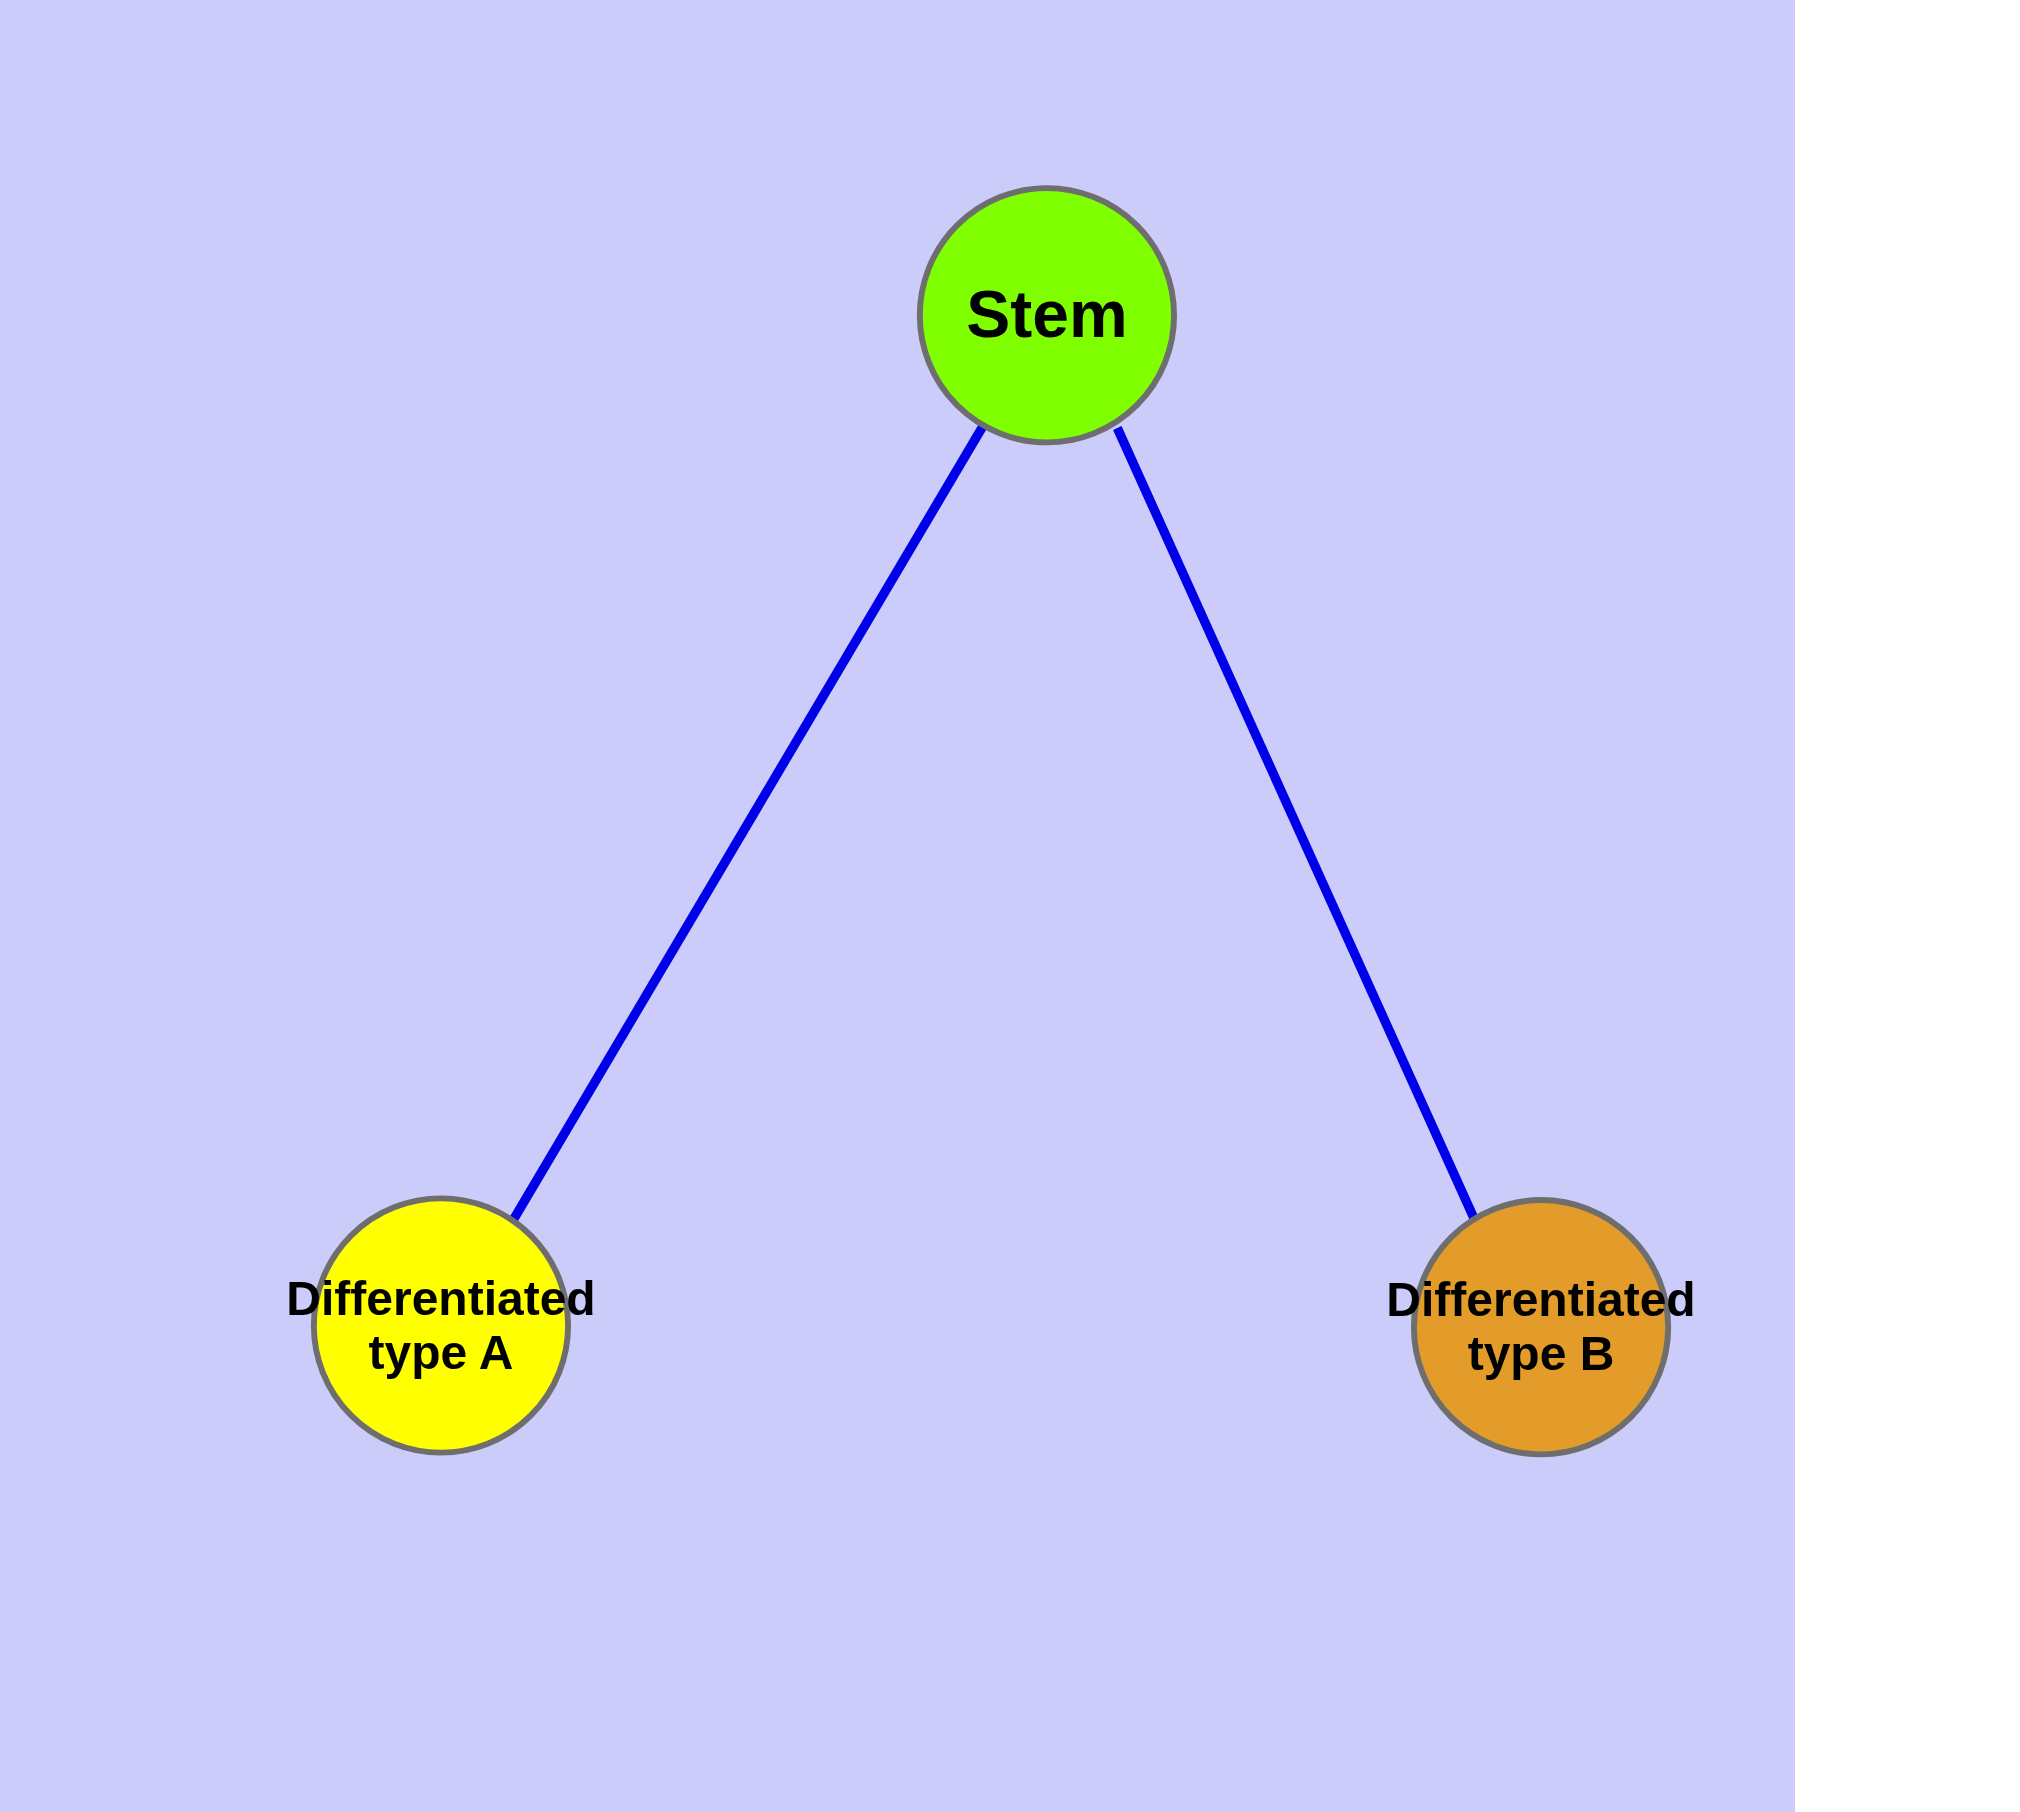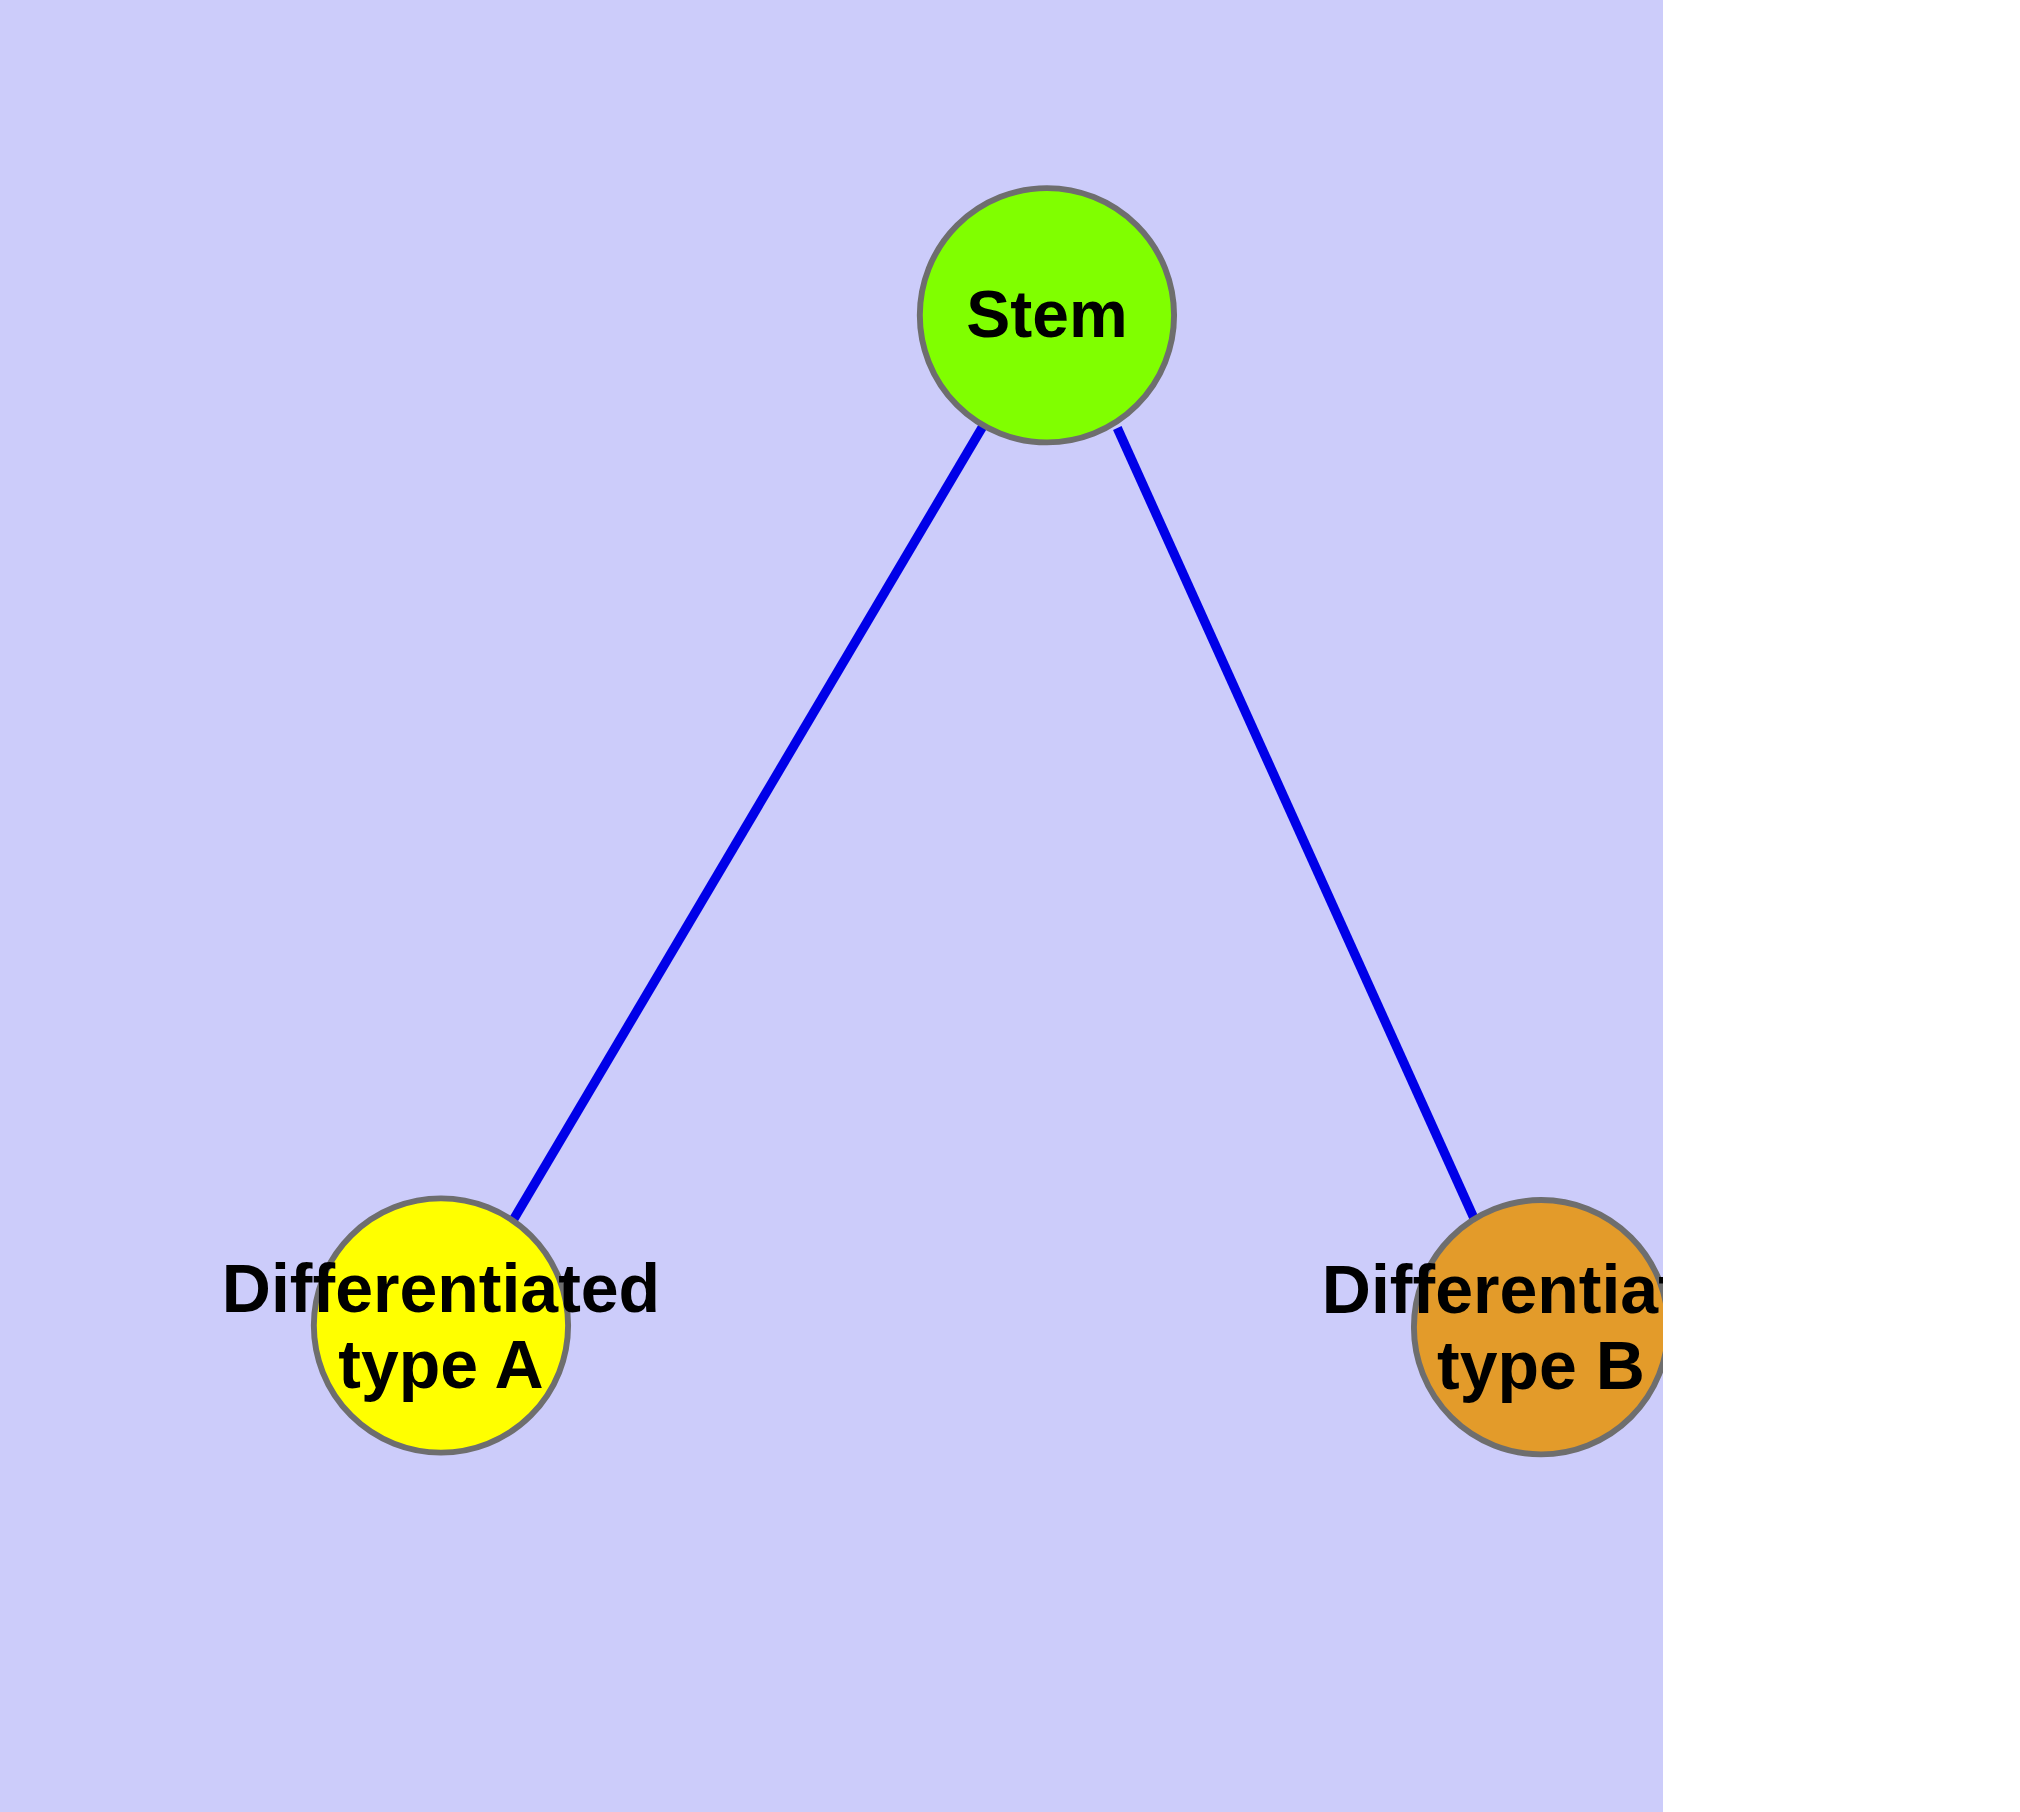--- a/index.html
+++ b/index.html
@@ -35,26 +35,26 @@
     text-align: center;
     color: #000000;
     font-family: "Liberation Sans", sans-serif;
     font-weight: bold;
     white-space: pre;
     line-height: 1.12;
     pointer-events: none;
     user-select: none;
   }
   .node-label.root { font-size: 66px; }
-  .node-label.leaf { font-size: 68px; }
+  .node-label.leaf { font-size: 48px; }
 </style>
 </head>
 <body>
 
-<div id="canvas" style="width: 1663px; height: 1812px;">
+<div id="canvas" style="width: 1795px; height: 1812px;">
 
   <div id="bg-rect" style="background: rgb(204, 204, 250);"></div>
 
   <svg id="graph-svg" viewBox="0 0 2384 2138" xmlns="http://www.w3.org/2000/svg" style="width: 2021px; height: 1812px;">
     <g id="edges-group">
         <line x1="1160" y1="502" x2="605" y2="1440" stroke="#0000e8" stroke-width="11" stroke-linecap="butt"></line>
         <line x1="1318" y1="505" x2="1740" y2="1440" stroke="#0000e8" stroke-width="11" stroke-linecap="butt"></line>
       </g>
     <g id="nodes-group">
         <circle cx="1235" cy="372" r="150" fill="#80ff00" stroke="#6e6e6e" stroke-width="7"></circle>

